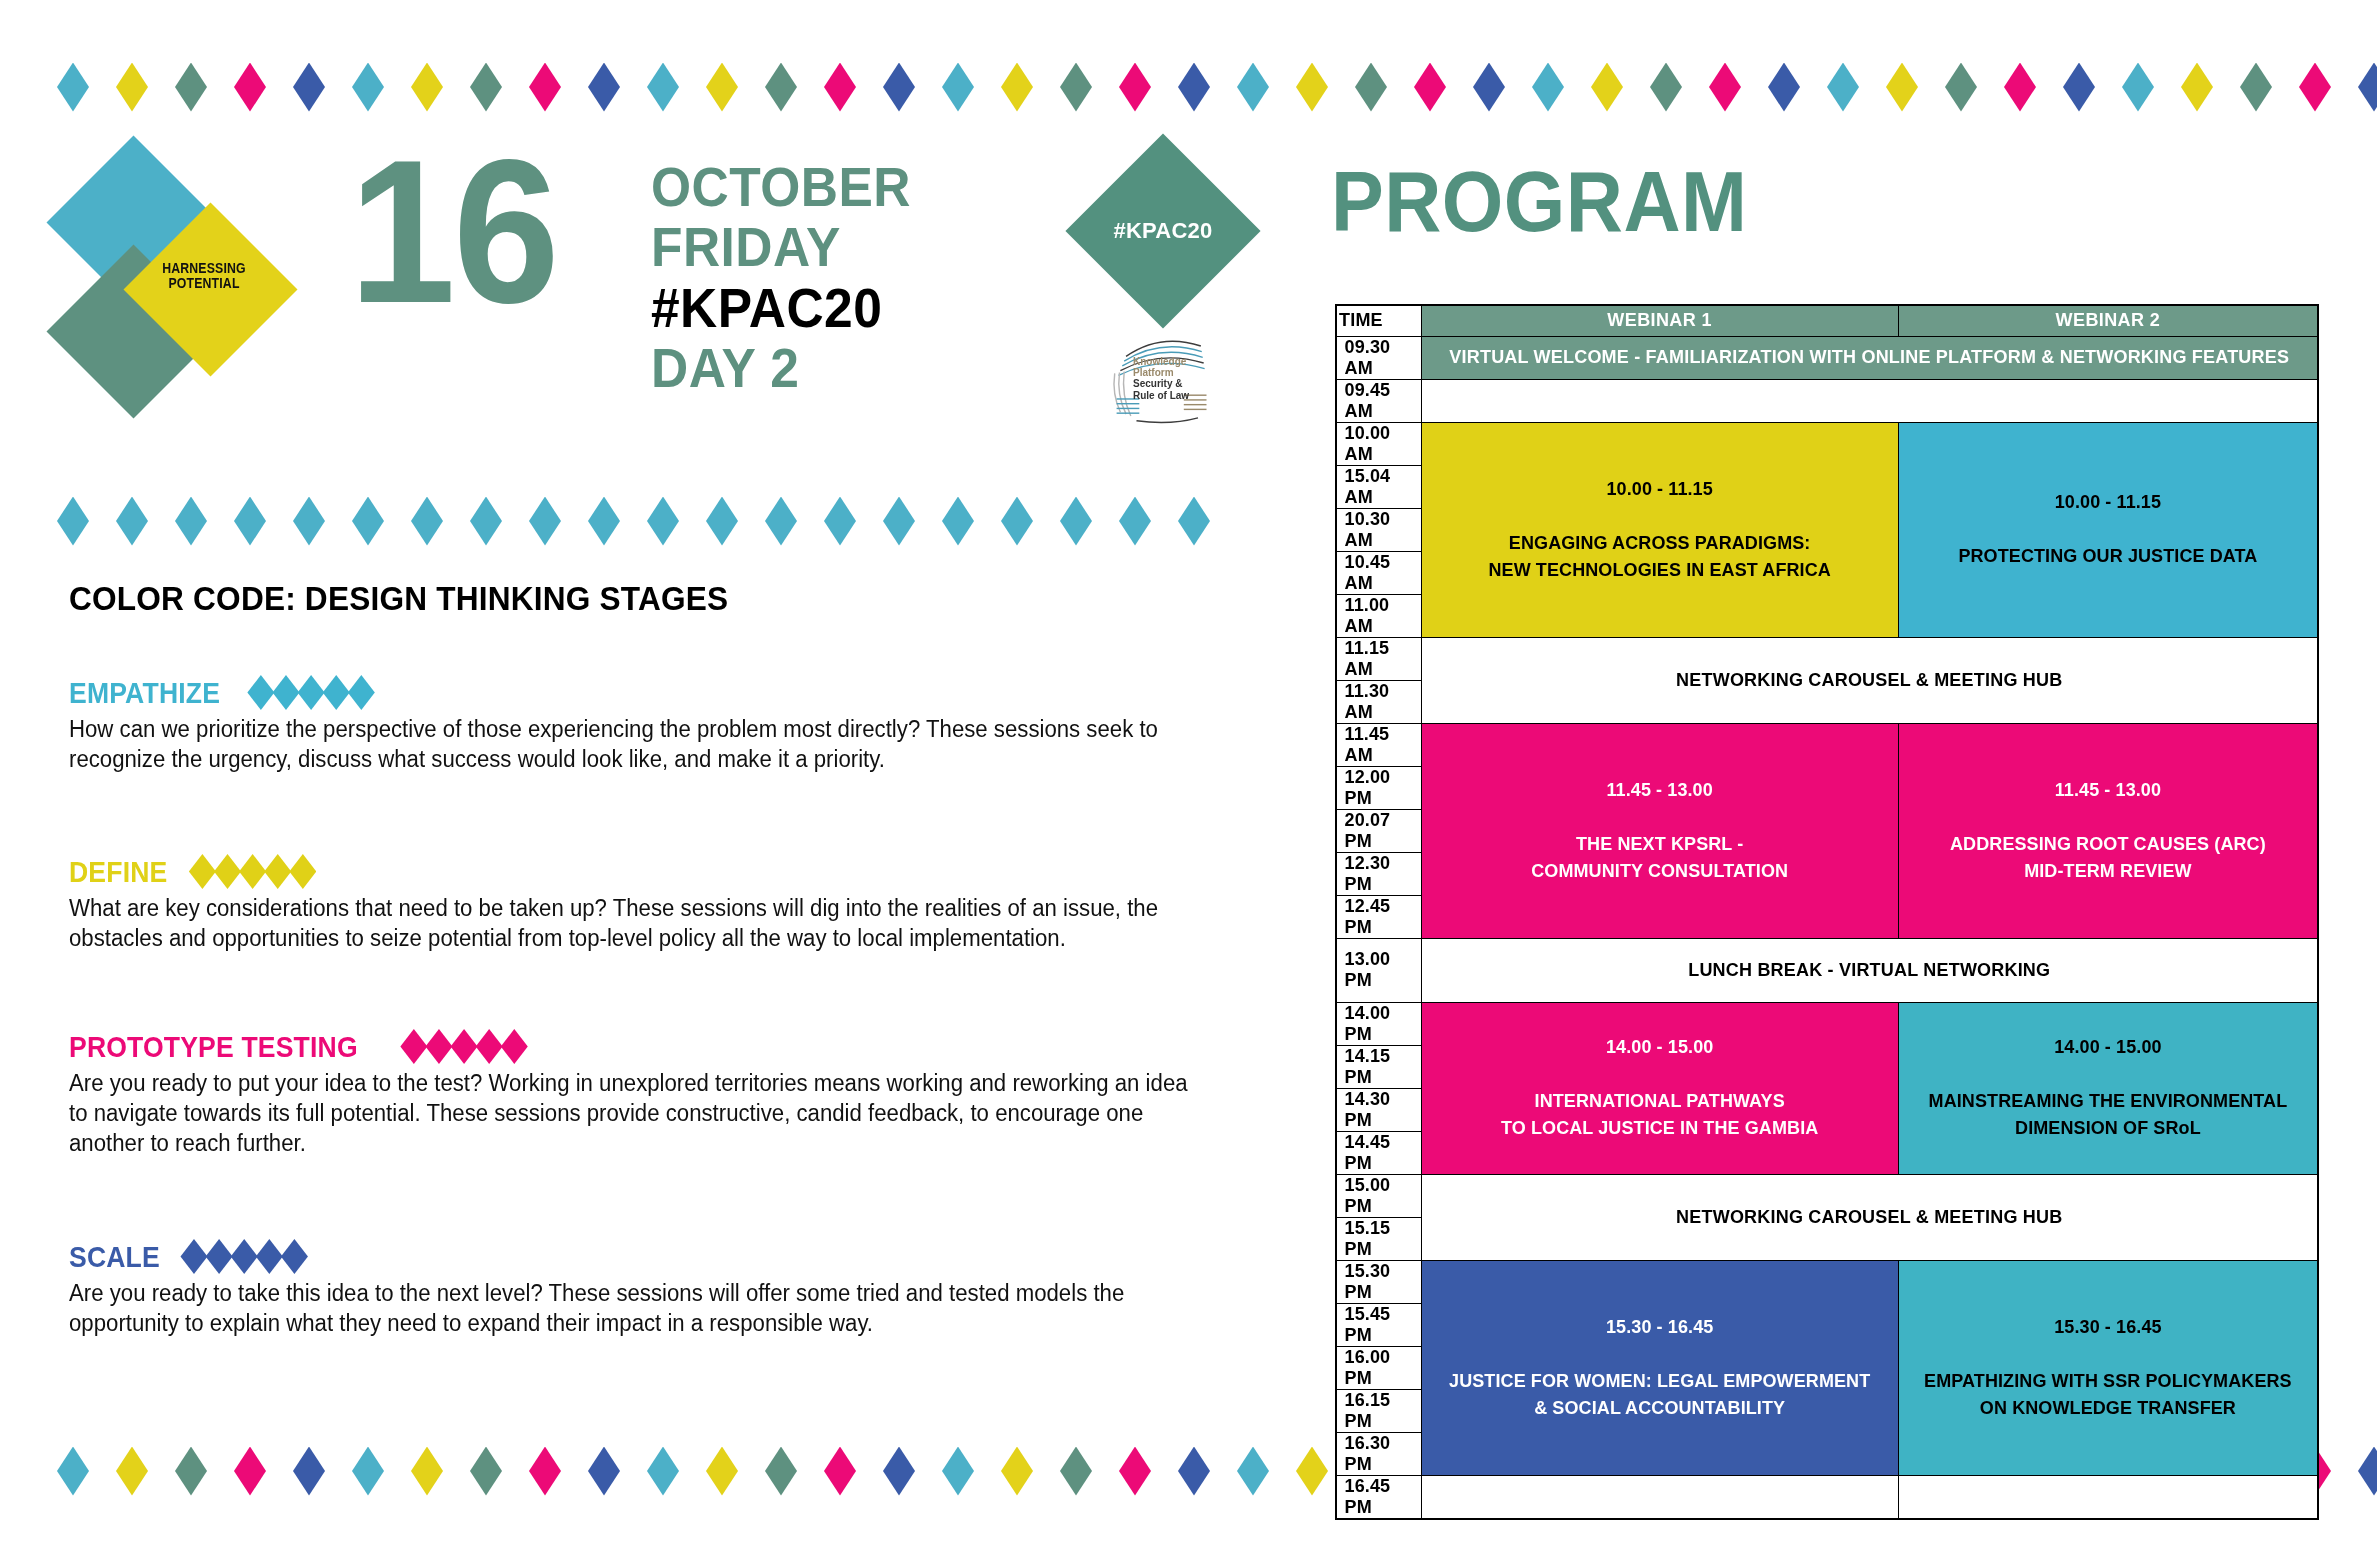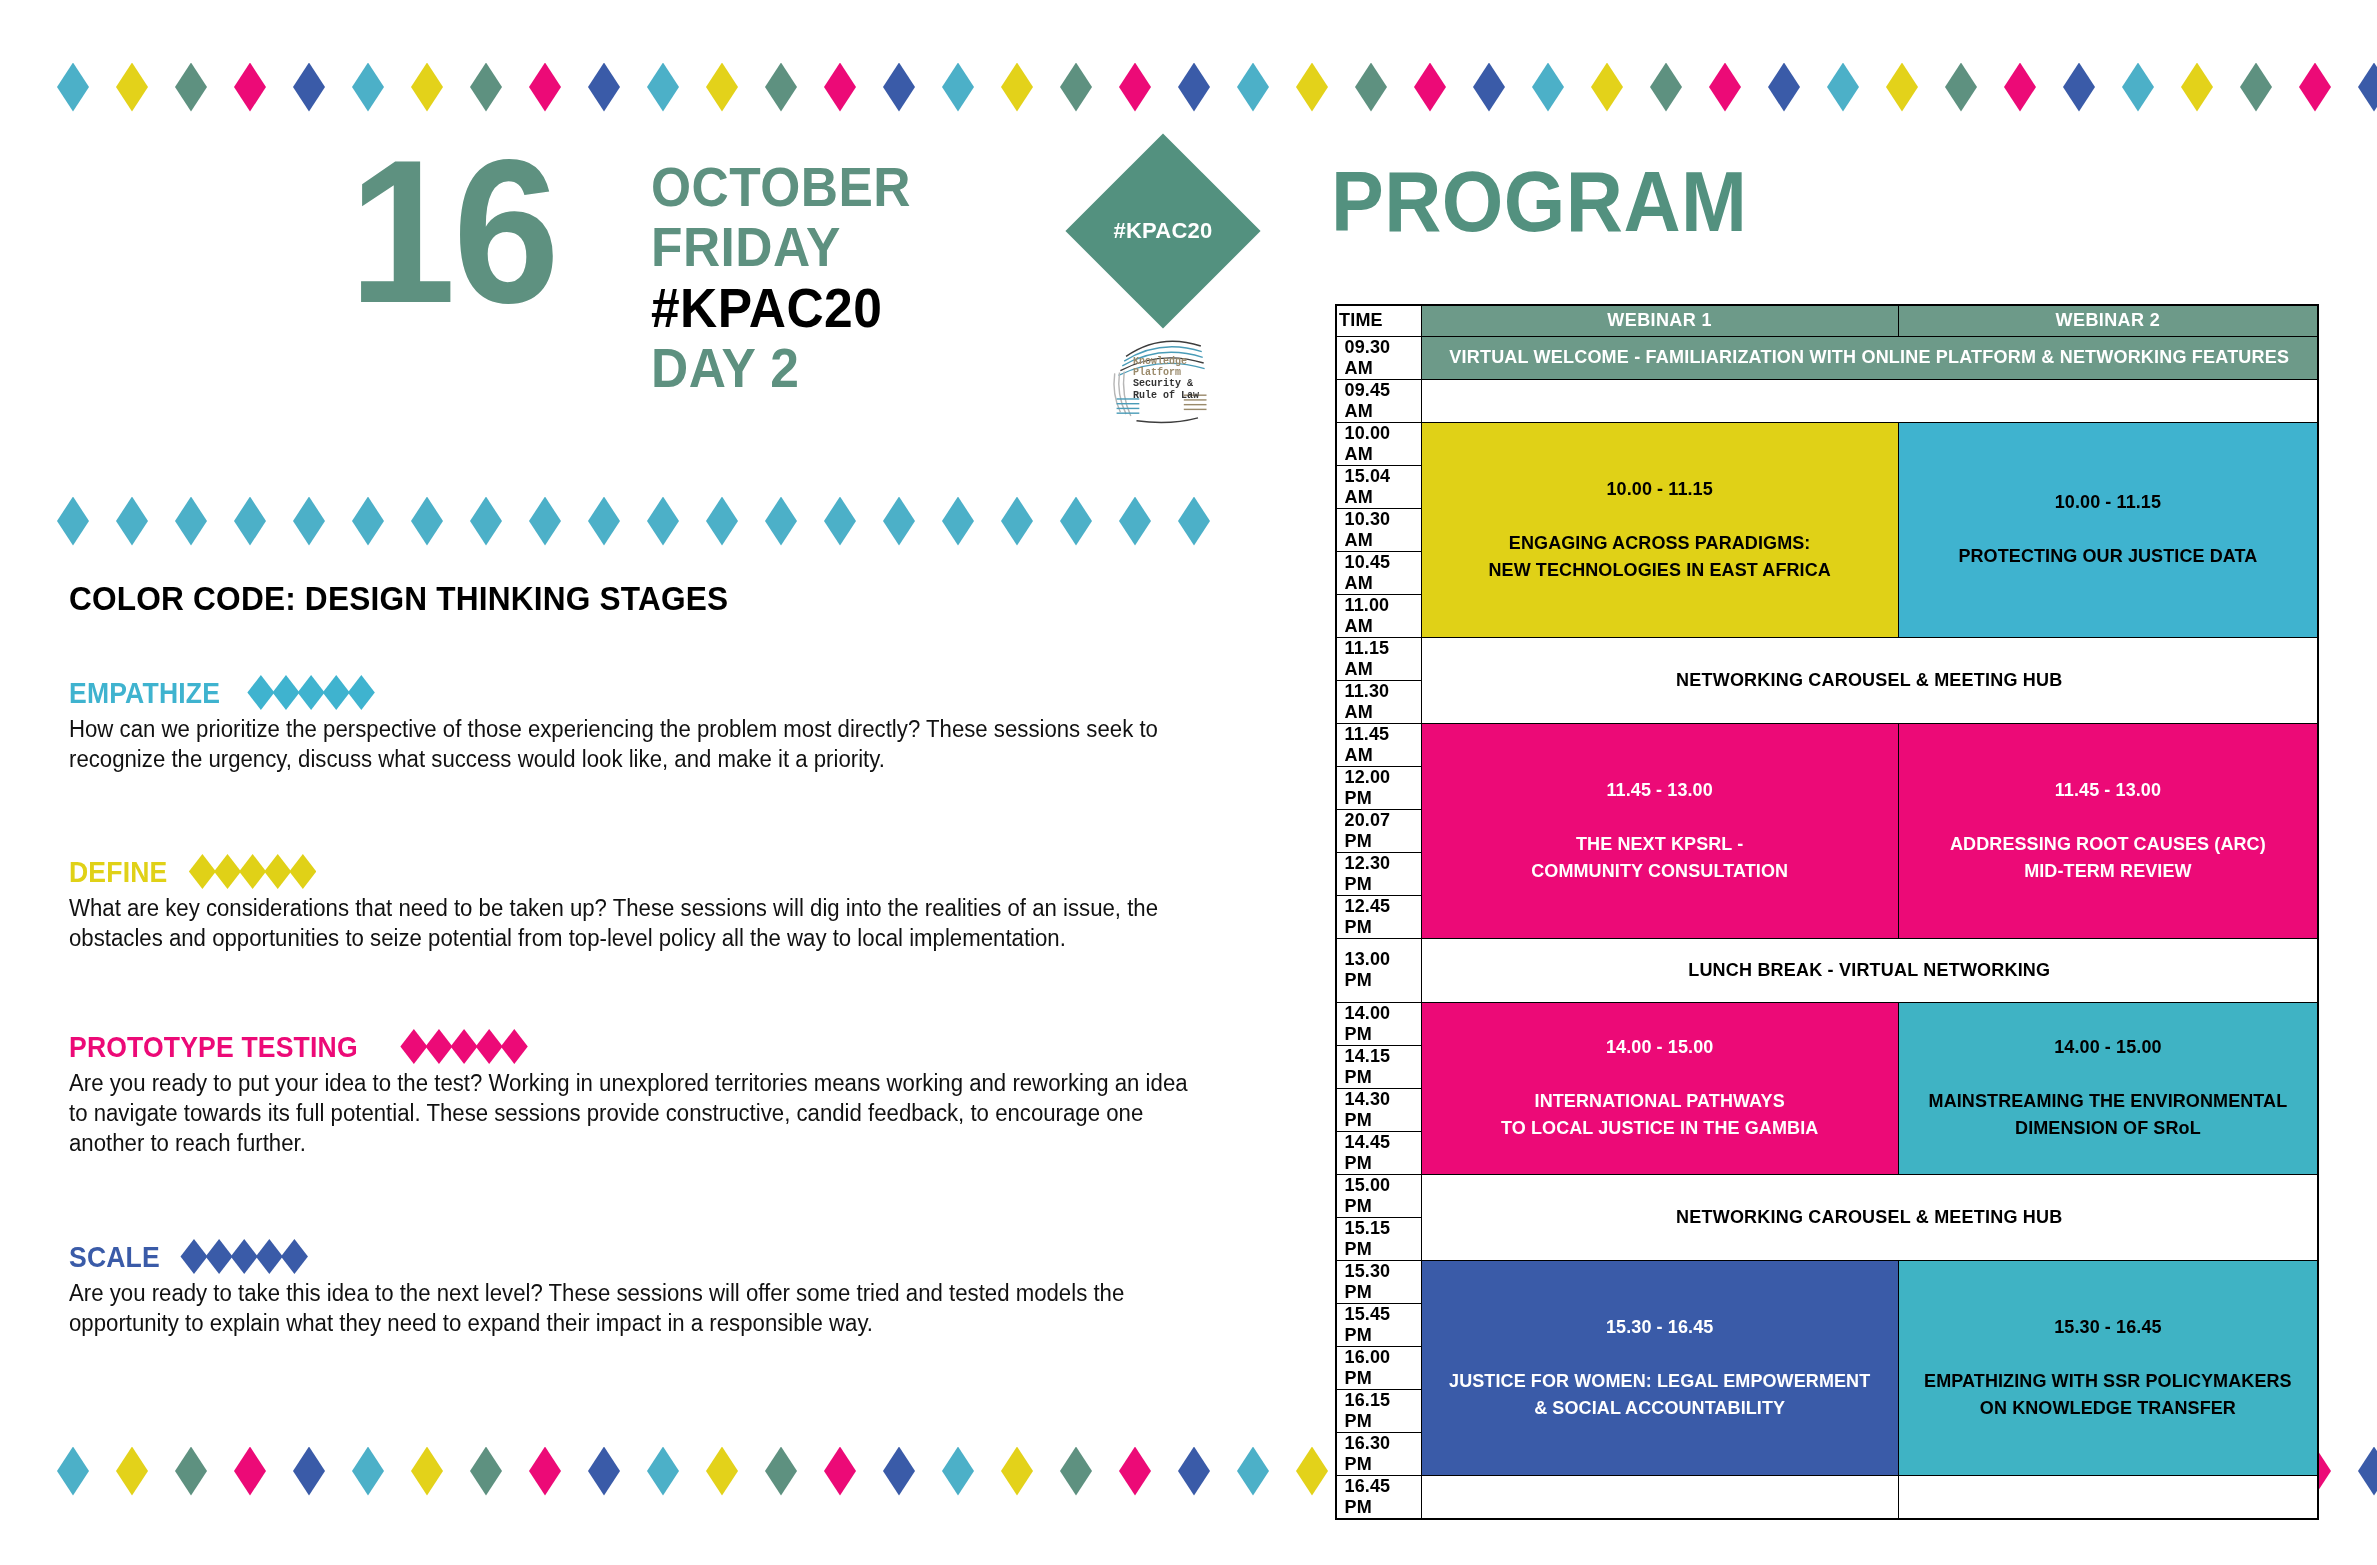--- a/index.html
+++ b/index.html
@@ -45,21 +45,21 @@
   .datestack .hash { color: #000; }
 
   .kpac-diamond { position: absolute; left: 1094px; top: 162px; width: 138px; height: 138px;
                   background: #53917f; transform: rotate(45deg); }
   .kpac-diamond span { position: absolute; inset: 0; display: flex; align-items: center;
         justify-content: center; transform: rotate(-45deg);
         font-family: "Liberation Sans Narrow","Liberation Sans",sans-serif;
         font-weight: 700; font-size: 22px; color: #fff; letter-spacing: 0.2px; }
 
   .kpsrl { position: absolute; left: 1108px; top: 328px; width: 109px; height: 97px; }
-  .kpsrl .txt { position: absolute; left: 25px; top: 27.6px; line-height: 1.14; font-family: Liberation Mono, monospace; }
+  .kpsrl .txt { position: absolute; left: 25px; top: 27.6px; line-height: 1.14; }
   .kpsrl .t1 { font-size: 10px; font-weight: 600; color: #9a8a6b; }
   .kpsrl .t2 { font-size: 10px; font-weight: 700; color: #333; }
 
   .colorcode-title { position: absolute; left: 69px; top: 579px;
       font-family: "Liberation Sans Narrow","Liberation Sans",sans-serif;
       font-weight: 700; font-size: 34px; color: #000; letter-spacing: 0.2px;
       transform: scaleX(.93); transform-origin: left top; }
 
   .stage { position: absolute; left: 69px; width: 1184px; }
   .stage .head { display: flex; align-items: center; gap: 10.5px; margin-bottom: 4.8px; }
@@ -212,20 +212,26 @@
     <i class="dia" style="background: rgb(58, 91, 168);"></i>
     <i class="dia" style="background: rgb(76, 176, 200);"></i>
     <i class="dia" style="background: rgb(227, 210, 26);"></i>
     <i class="dia" style="background: rgb(94, 145, 128);"></i>
     <i class="dia" style="background: rgb(236, 10, 119);"></i>
     <i class="dia" style="background: rgb(58, 91, 168);"></i>
   </div>
 
 <div class="left">
 
+  <div class="logo-mark">
+    <div class="sq sq-blue"></div>
+    <div class="sq sq-green"></div>
+    <div class="sq sq-yellow"></div>
+    <div class="cap">HARNESSING POTENTIAL</div>
+  </div>
 
   <div class="bignum">16</div>
 
   <div class="datestack">
     <div>OCTOBER</div>
     <div>FRIDAY</div>
     <div class="hash">#KPAC20</div>
     <div>DAY 2</div>
   </div>
 

